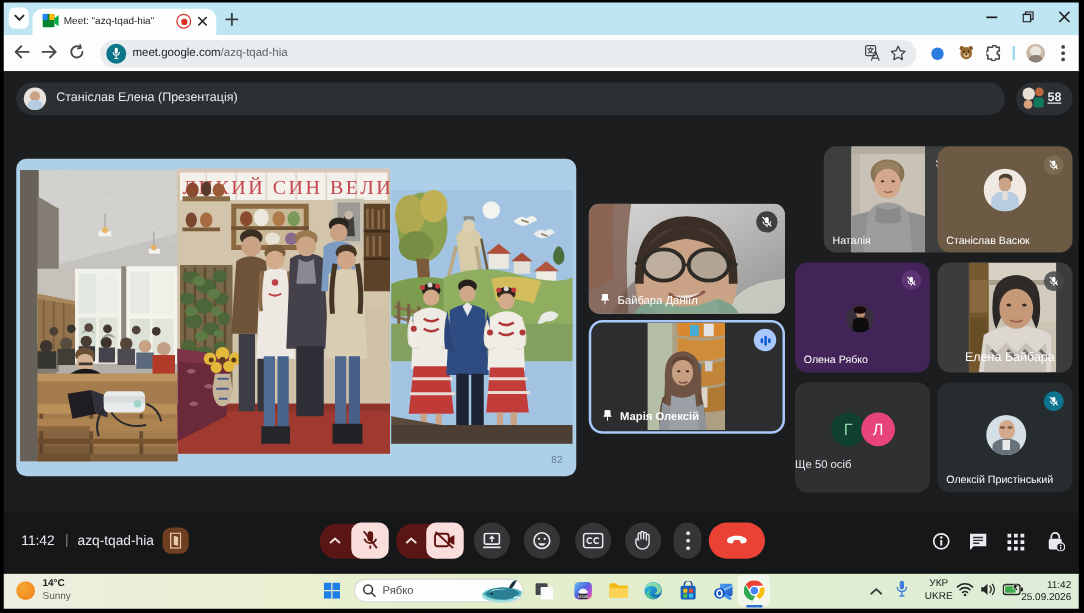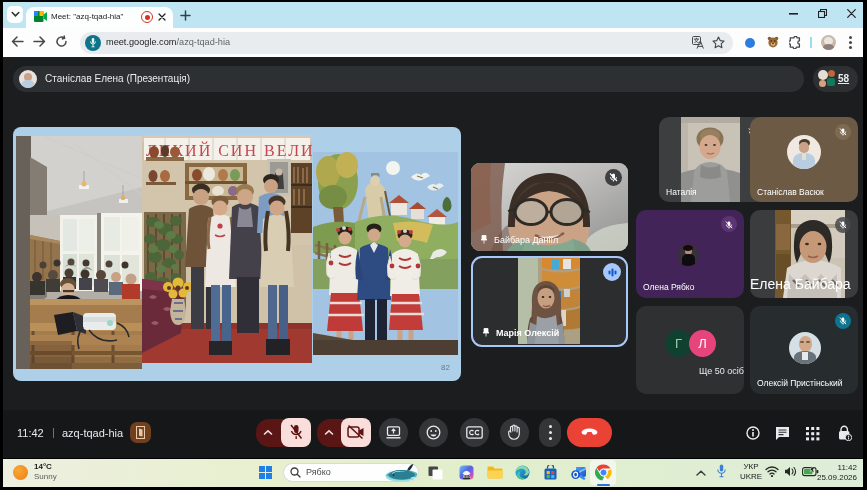--- a/index.html
+++ b/index.html
@@ -573,27 +573,27 @@
       <ellipse cx="32" cy="34" rx="1.9" ry="1.2" fill="#3a2c22"></ellipse>
       <ellipse cx="44.5" cy="34" rx="1.9" ry="1.2" fill="#3a2c22"></ellipse>
       <path d="M33 46 Q38 49 43 46" stroke="#96604a" stroke-width="1.5" fill="none"></path>
     </svg>
     <div class="abs" style="right:7px;top:7px;width:16px;height:16px;border-radius:50%;background:rgba(70,72,74,0.85);"></div>
     <svg class="abs" style="right:11px;top:11px" width="8" height="8" viewBox="0 0 9 9">
         <rect x="3" y="0.5" width="3" height="5" rx="1.5" fill="#fff"></rect>
         <path d="M1.5 4 a3 3 0 0 0 6 0 M4.5 7 V8.5" stroke="#fff" stroke-width="0.9" fill="none"></path>
         <path d="M1 0.5 L8 8" stroke="#fff" stroke-width="1.1"></path>
       </svg>
-    <div class="abs" style="left:0;bottom:6px;font-size:14px;color:#fff;">Елена Байбара</div>
+    <div class="abs" style="left:22px;bottom:6px;font-size:10px;color:#fff;">Елена Байбара</div>
   </div>
 
   <div class="abs" style="left:636px;top:306px;width:108px;height:88px;border-radius:10px;overflow:hidden;background:#2e3032;">
     <div class="abs" style="left:29px;top:24px;width:27px;height:27px;border-radius:50%;background:#10402f;color:#8fd4ac;font-size:13px;text-align:center;line-height:27px;">Г</div>
     <div class="abs" style="left:53px;top:24px;width:27px;height:27px;border-radius:50%;background:#e8447c;color:#fff;font-size:13px;text-align:center;line-height:27px;">Л</div>
-    <div class="abs" style="left:0;top:60px;width:108px;text-align:right;font-size:9px;color:#e8eaed;">Ще 50 осіб</div>
+    <div class="abs" style="left:0;top:60px;width:108px;text-align:left;font-size:9px;color:#e8eaed;">Ще 50 осіб</div>
   </div>
 
   <div class="abs" style="left:750px;top:306px;width:108px;height:88px;border-radius:10px;overflow:hidden;background:#272c2f;">
     <div class="abs" style="left:39px;top:26px;width:32px;height:32px;border-radius:50%;background:#d4dfe6;overflow:hidden;">
       <div class="abs" style="left:9.5px;top:4px;width:13px;height:16px;border-radius:48%;background:#d2a98a;"></div>
       <div class="abs" style="left:11px;top:9px;width:4px;height:2px;background:#7a5c46;border-radius:1px;"></div>
       <div class="abs" style="left:17px;top:9px;width:4px;height:2px;background:#7a5c46;border-radius:1px;"></div>
       <div class="abs" style="left:5px;top:19px;width:22px;height:13px;border-radius:45% 45% 0 0;background:#68727a;"></div>
       <div class="abs" style="left:13px;top:20px;width:6px;height:8px;background:#e8e8ea;"></div>
     </div>

